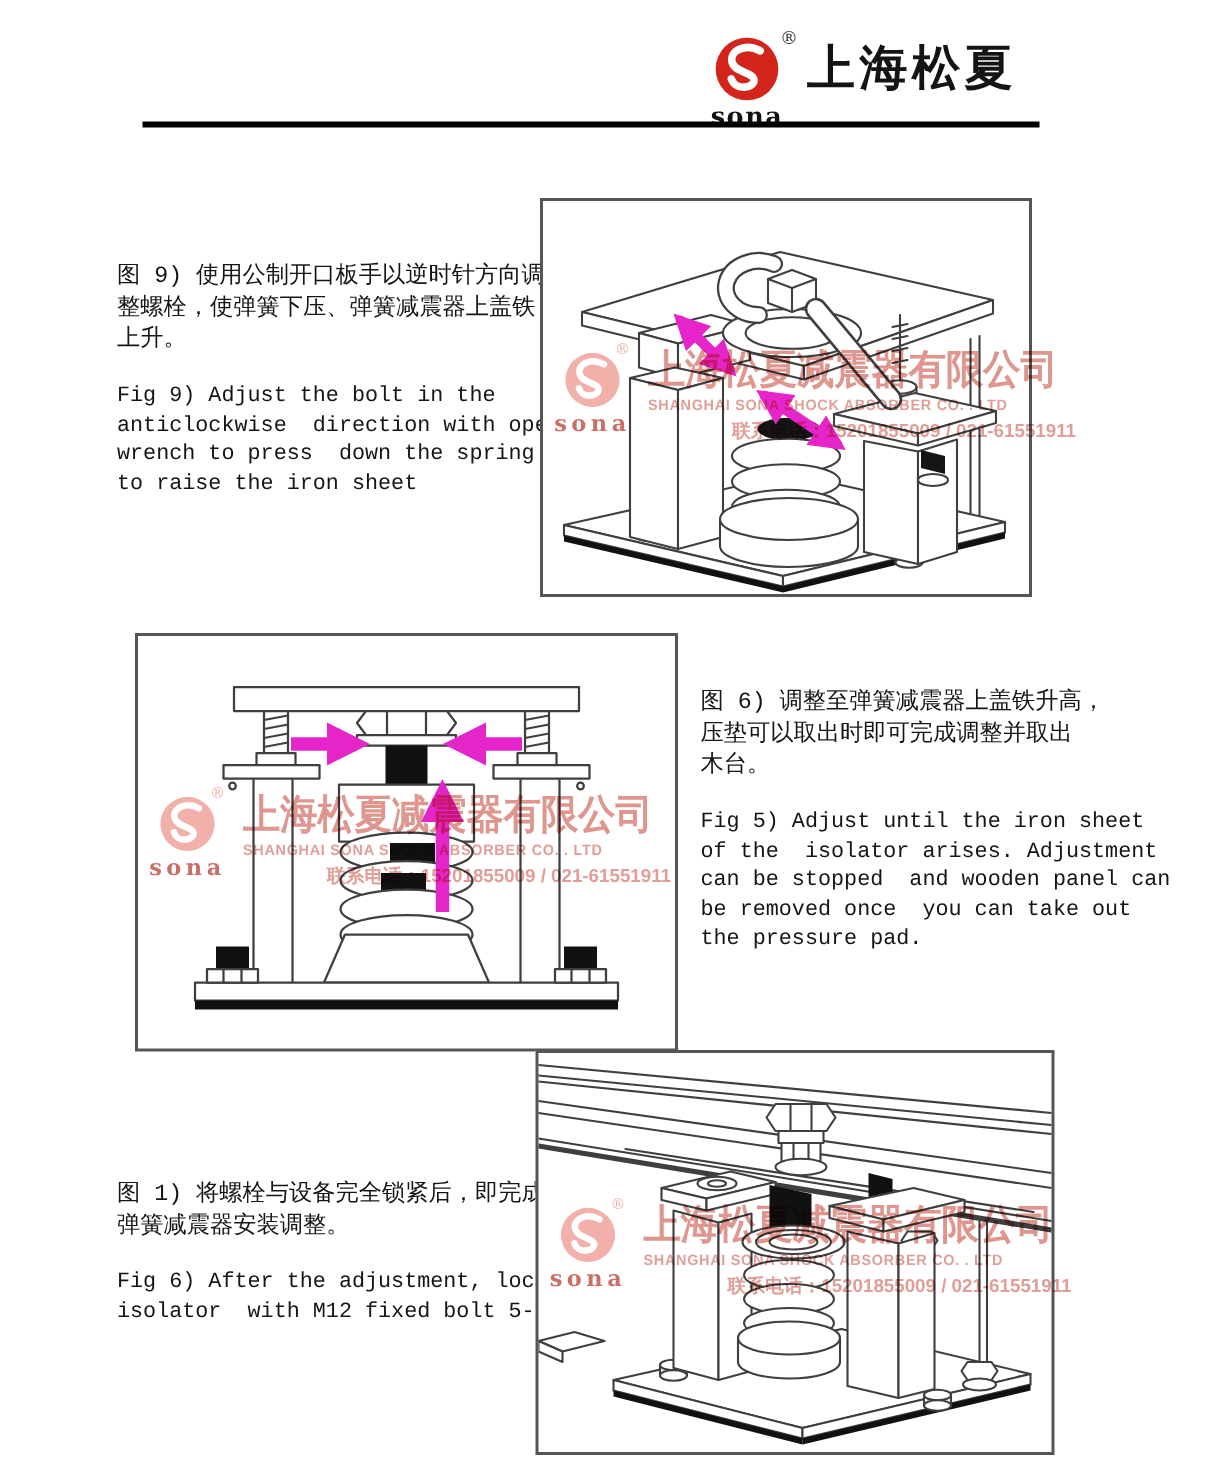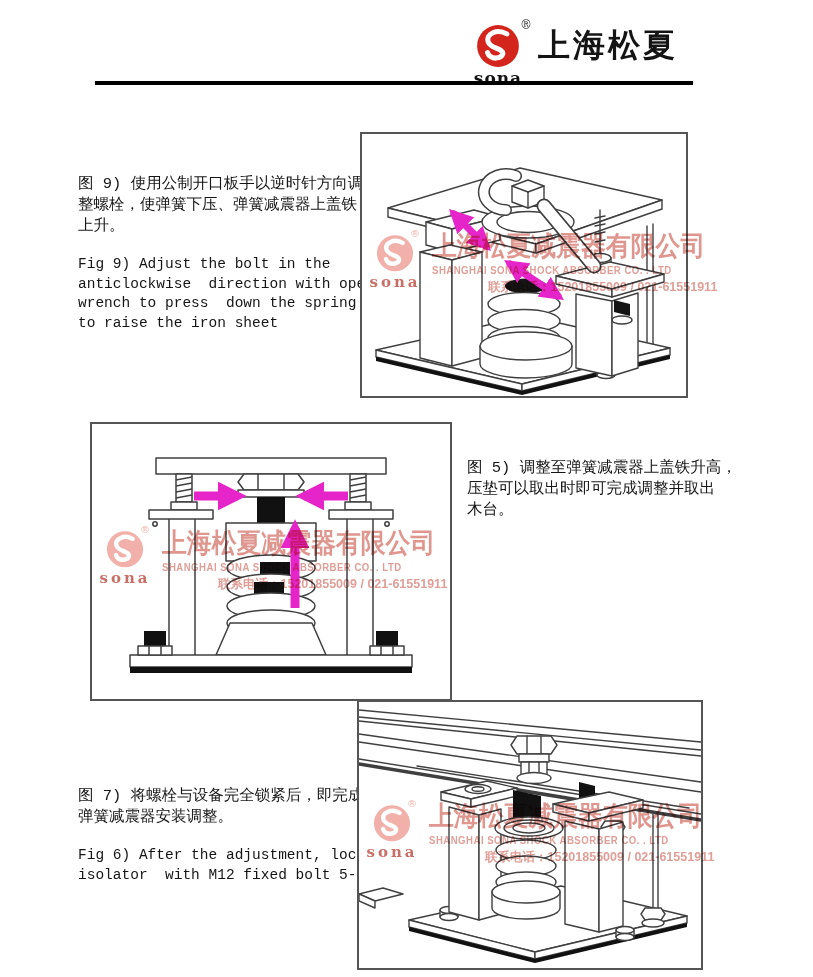--- a/index.html
+++ b/index.html
@@ -259,29 +259,34 @@
           <div class="wm-sona">sona</div>
         </div>
         <div class="wm-body">
           <div class="wm-cn">上海松夏减震器有限公司</div>
           <div class="wm-en">SHANGHAI SONA SHOCK ABSORBER CO. . LTD</div>
           <div class="wm-phone">联系电话：15201855009 / 021-61551911</div>
         </div>
       </div>
     </div>
     <div class="caption cap5">
-      <p class="cn">图 5) 调整至弹簧减震器上盖铁升高，
+      <p class="cn">图 6) 调整至弹簧减震器上盖铁升高，
 压垫可以取出时即可完成调整并取出
 木台。</p>
+      <p class="en">Fig 5) Adjust until the iron sheet
+of the  isolator arises. Adjustment
+can be stopped  and wooden panel can
+be removed once  you can take out
+the pressure pad.</p>
     </div>
   </section>
 
   <section>
     <div class="caption cap6">
-      <p class="cn">图 7) 将螺栓与设备完全锁紧后，即完成
+      <p class="cn">图 1) 将螺栓与设备完全锁紧后，即完成
 弹簧减震器安装调整。</p>
       <p class="en">Fig 6) After the adjustment, lock the
 isolator  with M12 fixed bolt 5-10mm</p>
     </div>
 
     <div class="imgbox box3">
       <svg class="art" viewBox="0 0 342 266">
         <g stroke="#3f3f3f" stroke-width="1.4" fill="none" stroke-linejoin="round" stroke-linecap="round">
 
           <line x1="0" y1="8" x2="342" y2="40"></line>

